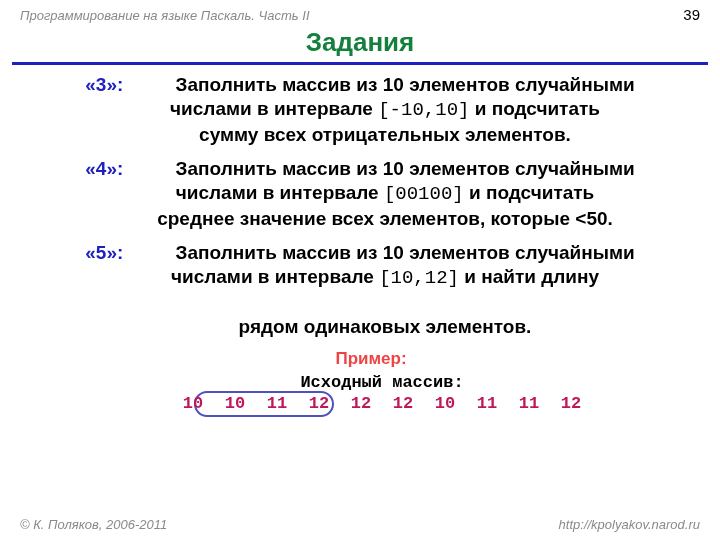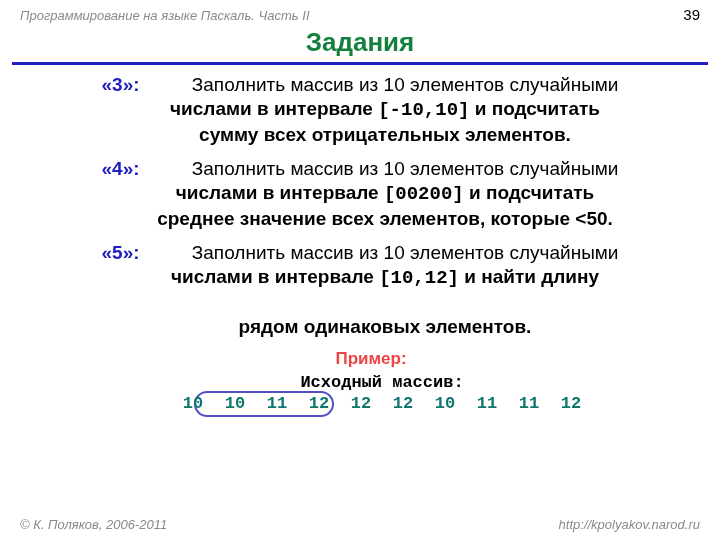--- a/index.html
+++ b/index.html
@@ -6,28 +6,28 @@
   html, body { width: 720px; height: 540px; font-family: Arial, sans-serif; background: #fff; }
   .slide { width: 720px; height: 540px; position: relative; padding: 0; }
   .header-bar { display: flex; justify-content: space-between; align-items: baseline; padding: 6px 20px 2px 20px; }
   .header-text { color: #8a8a8a; font-size: 13px; font-style: italic; }
   .page-num { color: #000; font-size: 15px; }
   .title { font-size: 26px; font-weight: bold; color: #15803d; padding: 2px 20px 2px 20px; }
   .title-rule { height: 3px; background: #2020c0; margin: 2px 12px 8px 12px; }
   .content { padding: 0 28px 0 28px; }
   .task { margin-bottom: 10px; font-size: 19px; color: #000; line-height: 1.28; }
   .task-label { color: #2020c0; font-weight: bold; }
-  .task-body { font-weight: normal; margin-left: 47px; }
+  .task-body { font-weight: bold; margin-left: 47px; }
   .indent { display: block; margin-left: 50px; font-weight: bold; }
-  .mono { font-family: "Courier New", monospace; font-weight: bold; }
+  .mono { font-family: "Courier New", monospace; font-weight: normal; }
   .example { margin-left: 22px; margin-top: 6px; font-size: 17px; }
   .ex-title { color: #ef4444; font-weight: bold; margin-bottom: 4px; }
   .ex-line { font-family: "Courier New", monospace; font-weight: bold; color: #000; margin: 2px 0 2px 22px; font-size: 17px; }
   .arr-row { font-family: "Courier New", monospace; font-weight: bold; font-size: 17px; margin: 2px 0 2px 22px; position: relative; height: 26px; }
-  .arr-cell { display: inline-block; width: 42px; color: #0f766e; position: relative; z-index: 2; }
+  .arr-cell { display: inline-block; width: 42px; color: #be185d; position: relative; z-index: 2; }
   .ring { position: absolute; top: -3px; left: 122px; width: 140px; height: 26px; border: 2px solid #5050c0; border-radius: 13px; z-index: 1; }
   .seq-len { color: #1a8a1a; font-weight: bold; }
   .footer { position: absolute; bottom: 8px; left: 0; right: 0; padding: 0 20px; display: flex; justify-content: space-between; font-size: 13px; color: #8a8a8a; font-style: italic; gap: 28px; }
   a.footer-link { color: #8a8a8a; text-decoration: none; }
 </style>
 </head>
 <body>
 <div class="slide">
 
 <div class="header-bar">
@@ -46,21 +46,21 @@
     <span class="indent">
       <span>числами в интервале </span><span class="mono">[-10,10]</span><span> и подсчитать</span><br>
       <span>сумму всех отрицательных элементов.</span>
     </span>
   </div>
 
   <div class="task">
     <span class="task-label">«4»:</span>
     <span class="task-body">Заполнить массив из 10 элементов случайными</span>
     <span class="indent">
-      <span>числами в интервале </span><span class="mono">[00200]</span><span> и подсчитать</span><br>
+      <span>числами в интервале </span><span class="mono">[00100]</span><span> и подсчитать</span><br>
       <span>среднее значение всех элементов, которые &lt;50.</span>
     </span>
   </div>
 
   <div class="task">
     <span class="task-label">«5»:</span>
     <span class="task-body">Заполнить массив из 10 элементов случайными</span>
     <span class="indent">
       <span>числами в интервале </span><span class="mono">[10,12]</span><span> и найти длину</span><br>
       <br>

